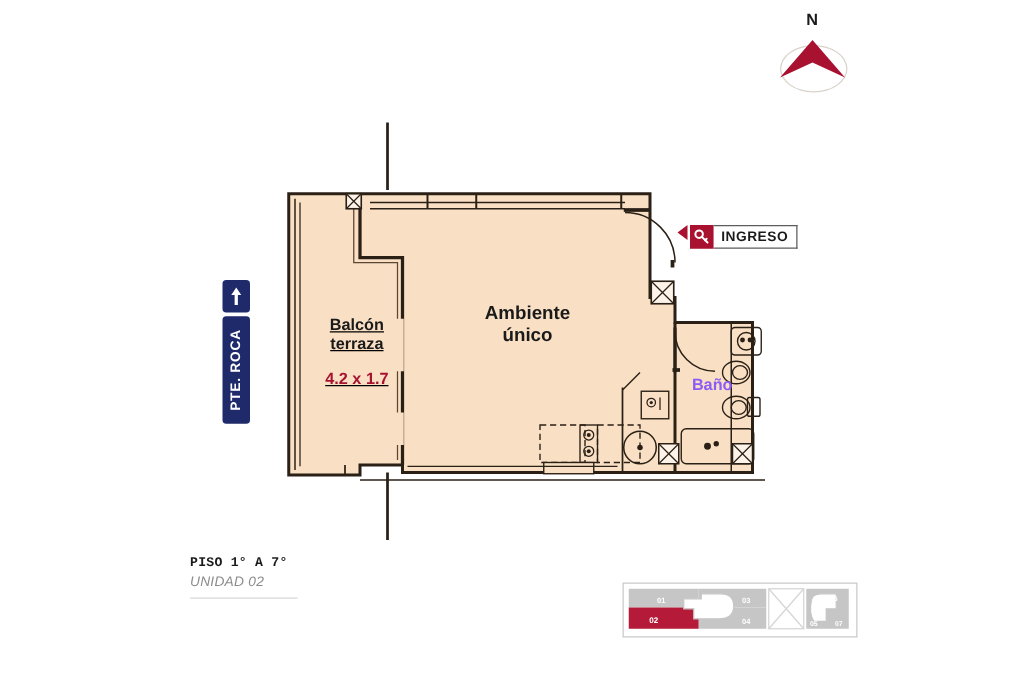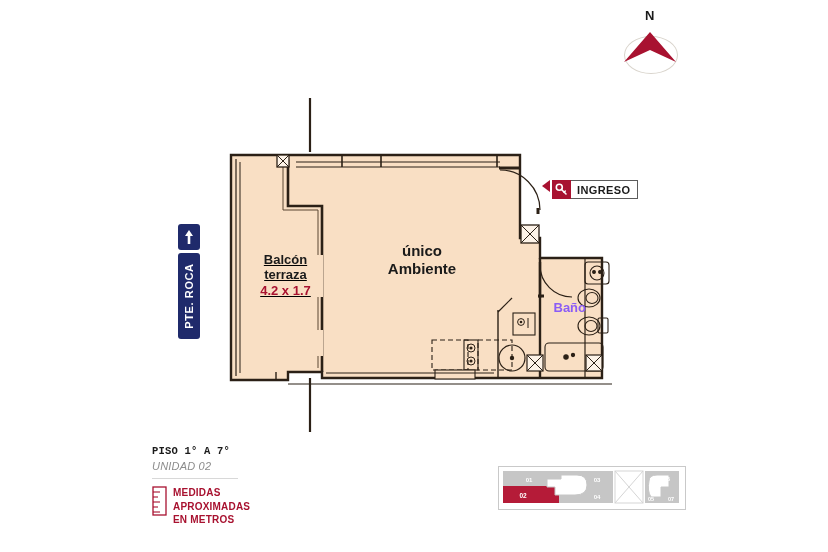--- a/index.html
+++ b/index.html
@@ -48,21 +48,21 @@
   #ingreso .lbl{
     border:1px solid #5c5c5c;border-left:none;height:19px;box-sizing:border-box;
     display:flex;align-items:center;padding:0 6px;background:#fff;
     font-size:11px;font-weight:700;color:#1a1a1a;letter-spacing:.4px;
   }
 
   
   .roomlabel{text-align:center;line-height:1.18;}
   .roomlabel .nm{font-size:15px;font-weight:700;color:#1a1a1a;}
   .roomlabel .nm.small{font-size:13px;}
-  .roomlabel .dim{font-size:15px;font-weight:700;color:#a81230;margin-top:0;}
+  .roomlabel .dim{font-size:15px;font-weight:700;color:#a81230;margin-top:12px;}
   .roomlabel .dim.small{font-size:13px;}
   #lbl-balcon{left:232px;top:252px;width:107px;text-decoration:underline;}
   #lbl-ambiente{left:350px;top:242px;width:144px;}
   #lbl-bano{left:534px;top:300px;width:52px;font-size:13px;font-weight:700;color:#8b5cf6;text-align:right;}
 
   
   #footer{left:152px;top:445px;width:130px;}
   #footer .piso{font-size:10.5px;font-weight:700;color:#1a1a1a;letter-spacing:.2px;font-family:Liberation Mono, monospace;}
   #footer .unidad{font-size:11px;color:#8c8c8c;margin-top:3px;letter-spacing:.2px;font-style:italic;}
   #footer .rule{margin-top:6px;border-top:1px solid #d8d8d8;width:86px;}
@@ -215,57 +215,42 @@
   <path d="M276,372 L276,380" fill="none" stroke="#2b2016" stroke-width="1.4"></path>
 </svg>
 
 <div class="abs roomlabel" id="lbl-balcon">
   <div class="nm small">Balcón</div>
   <div class="nm small">terraza</div>
   <div class="dim small">4.2 x 1.7</div>
 </div>
 
 <div class="abs roomlabel" id="lbl-ambiente">
+  <div class="nm">Ambiente</div>
   <div class="nm">único</div>
-  <div class="nm">Ambiente</div>
 </div>
 
 <div class="abs" id="lbl-bano">Baño</div>
 
 <div class="abs" id="ingreso">
   <div class="tri"></div>
   <div class="keysq">
     <svg width="13" height="13" viewBox="0 0 13 13">
       <circle cx="4.3" cy="4.3" r="3" fill="none" stroke="#ffffff" stroke-width="1.6"></circle>
       <path d="M6.3 6.3 L11 11" stroke="#ffffff" stroke-width="1.6" stroke-linecap="round"></path>
       <path d="M9 9.3 L10.3 8" stroke="#ffffff" stroke-width="1.5" stroke-linecap="round"></path>
     </svg>
   </div>
   <div class="lbl">INGRESO</div>
 </div>
 
 <div class="abs" id="footer">
   <div class="piso">PISO 1° A 7°</div>
   <div class="unidad">UNIDAD 02</div>
   <div class="rule"></div>
-  <div class="med">
-    <svg width="15" height="30" viewBox="0 0 15 30">
-      <rect x="1" y="1" width="13" height="28" fill="none" stroke="#a81230" stroke-width="1.3"></rect>
-      <line x1="1" y1="6" x2="8" y2="6" stroke="#a81230" stroke-width="1.1"></line>
-      <line x1="1" y1="11" x2="6" y2="11" stroke="#a81230" stroke-width="1.1"></line>
-      <line x1="1" y1="16" x2="8" y2="16" stroke="#a81230" stroke-width="1.1"></line>
-      <line x1="1" y1="21" x2="6" y2="21" stroke="#a81230" stroke-width="1.1"></line>
-      <line x1="1" y1="26" x2="8" y2="26" stroke="#a81230" stroke-width="1.1"></line>
-    </svg>
-    <div class="txt">
-      <div>MEDIDAS</div>
-      <div>APROXIMADAS</div>
-      <div>EN METROS</div>
-    </div>
-  </div>
 </div>
 
 <div class="abs" id="keymap">
   <svg width="184" height="40" viewBox="0 0 184 40">
 
     <rect x="4" y="4" width="56" height="15" fill="#c6c6c6"></rect>
     <rect x="4" y="19" width="56" height="17" fill="#b51b38"></rect>
     <rect x="60" y="4" width="54" height="15" fill="#c6c6c6"></rect>
     <rect x="60" y="19" width="54" height="17" fill="#c6c6c6"></rect>
 

